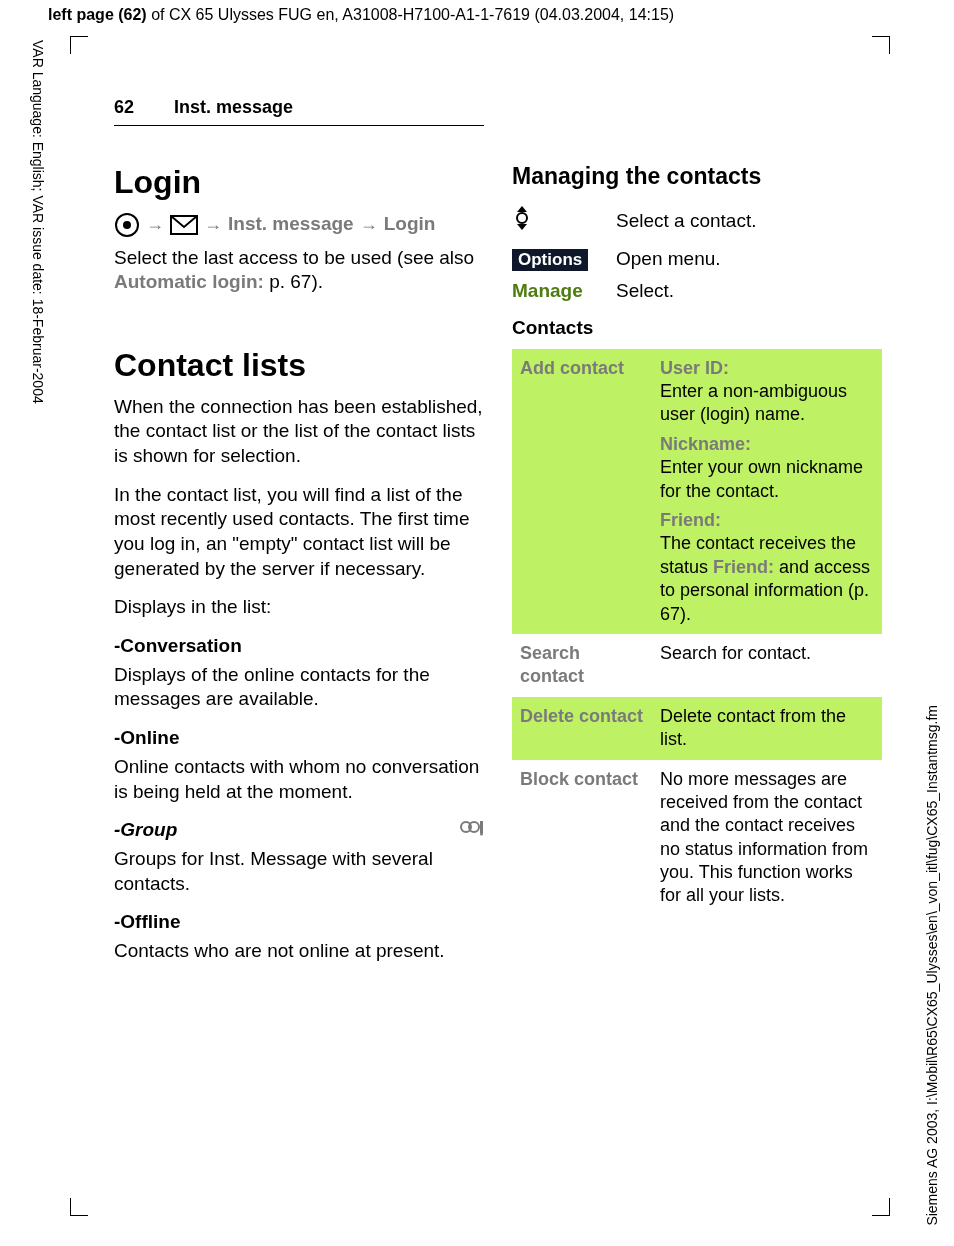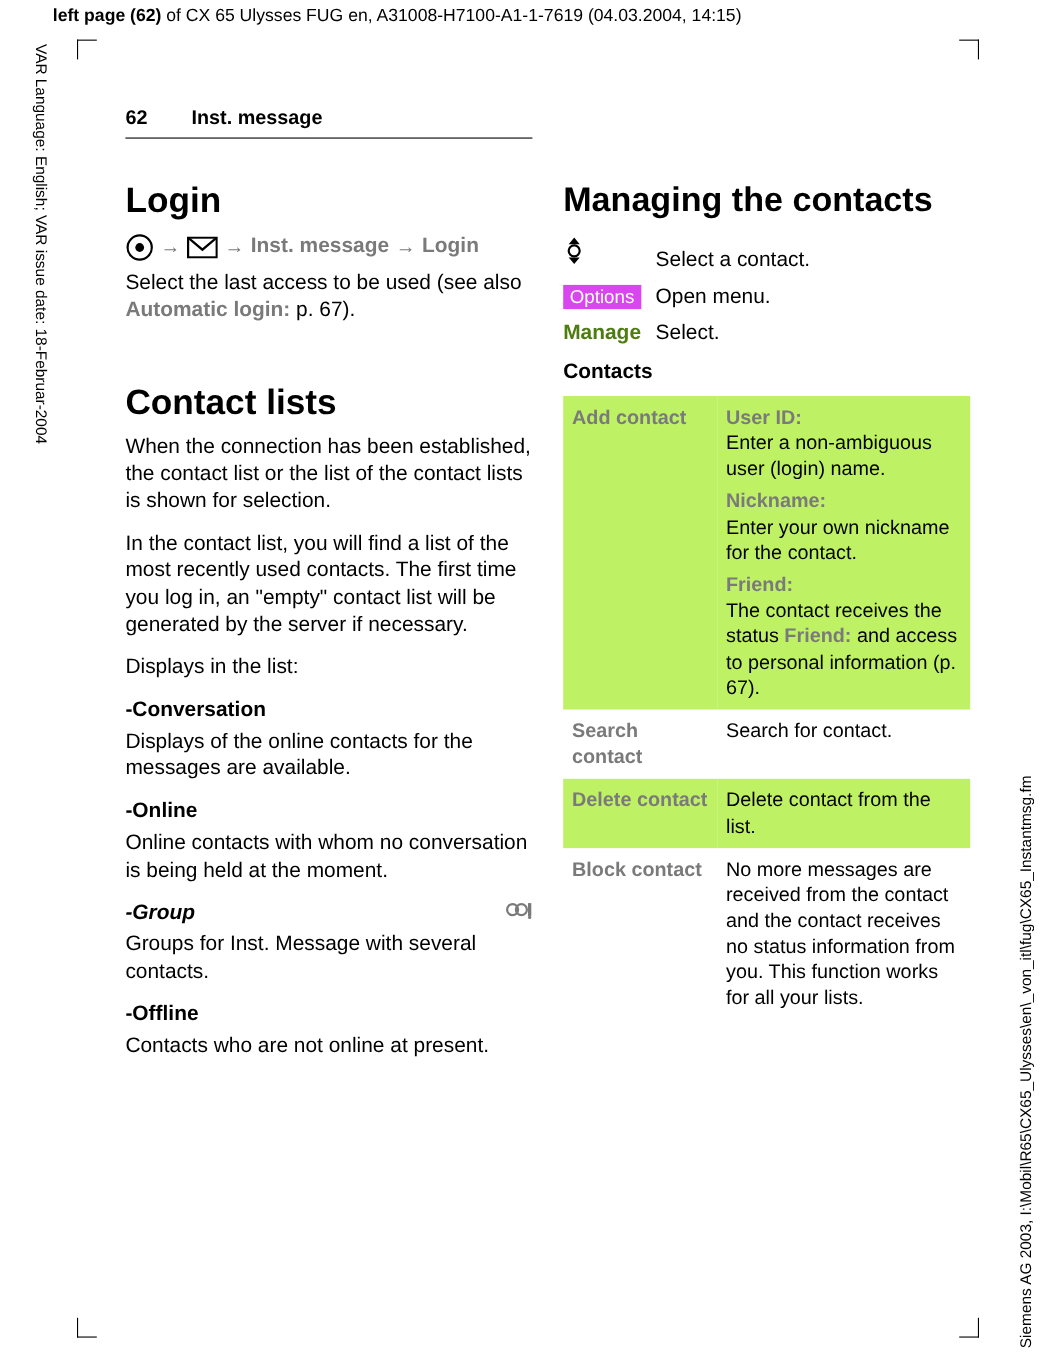--- a/index.html
+++ b/index.html
@@ -82,21 +82,21 @@
     line-height: 1.3;
     color: #000;
   }
   .col h1 {
     font-size: 32px;
     font-weight: bold;
     margin-top: 50px;
     margin-bottom: 8px;
   }
   .col h2.right-h {
-    font-size: 31px;
+    font-size: 23px;
     font-weight: bold;
     margin-top: 50px;
     margin-bottom: 12px;
   }
   .col p { margin-bottom: 14px; }
   .col .sub-h {
     font-weight: bold;
     font-size: 19px;
     margin-top: 4px;
     margin-bottom: 4px;
@@ -108,27 +108,27 @@
     gap: 6px;
     margin-bottom: 8px;
   }
   .nav-icon {
     display: inline-flex;
     align-items: center;
     justify-content: center;
   }
   .arrow { color: #7a7a7a; font-weight: bold; font-size: 18px; }
 
-  .kv-row { display: flex; margin-bottom: 8px; align-items: flex-end; }
+  .kv-row { display: flex; gap: 20px; margin-bottom: 8px; align-items: center; }
   .kv-key { width: 84px; }
   .kv-val { flex: 1; }
   .options-badge {
-    background: #d946ef;
+    background: #0f172a;
     color: #fff;
-    font-weight: normal;
+    font-weight: bold;
     padding: 0 6px;
     font-size: 17px;
     display: inline-block;
   }
   .manage-key { color: #4d7c0f; font-weight: bold; }
 
   .table {
     width: 100%;
     border-collapse: collapse;
     margin-top: 8px;

